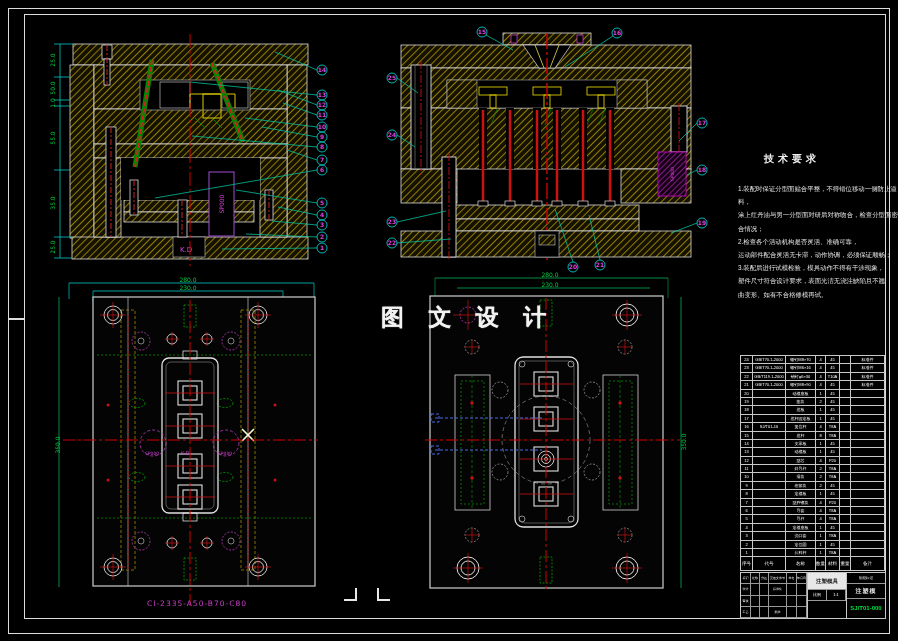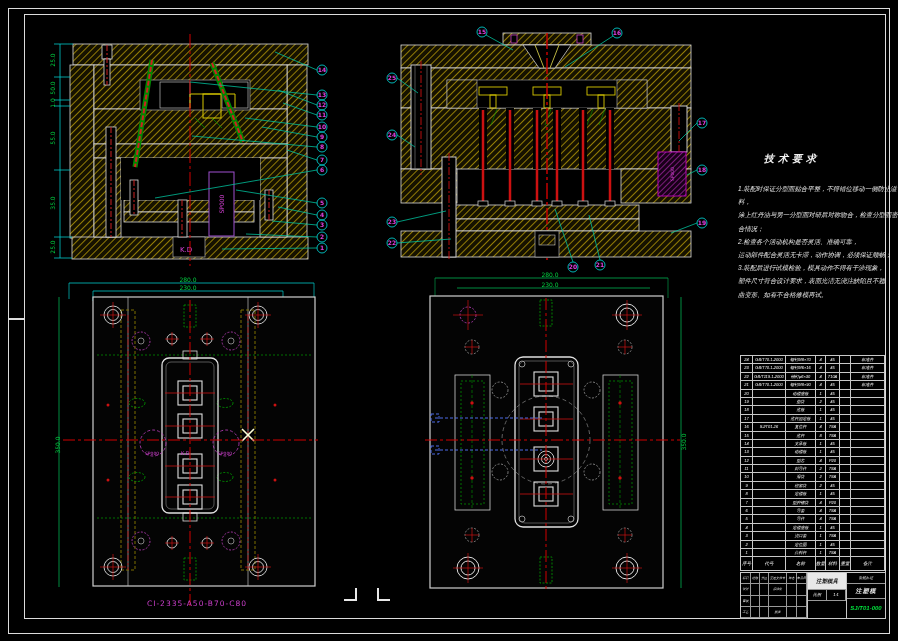--- a/index.html
+++ b/index.html
@@ -1,18 +1,18 @@
 <!DOCTYPE html>
 <html><head>
 <meta charset="utf-8">
 <style>
   html,body{margin:0;padding:0;background:#000;}
   #stage{position:relative;width:898px;height:641px;background:#000;overflow:hidden;
          font-family:"Liberation Sans", sans-serif;}
-  .abs{position:absolute;font-style:italic;}
+  .abs{position:absolute;}
   .frame{border:1.5px solid #dcdcdc;}
   svg{position:absolute;overflow:visible;font-family:"DejaVu Sans", sans-serif;}
   svg text{user-select:none;}
   .bnum{fill:#e040e0;font-size:6px;text-anchor:middle;font-weight:bold;}
   .gdim{fill:#00d040;font-size:6px;text-anchor:middle;}
   .mtext{fill:#d742d7;}
   .watermark{color:#f2f2f2;font-size:23px;font-weight:bold;letter-spacing:9px;
              text-shadow:0 0 1px #fff;white-space:nowrap;}
   .tech-title{color:#f0f0f0;font-size:10px;font-weight:bold;letter-spacing:4px;}
   .tech-lines{color:#e6e6e6;font-size:6.4px;line-height:13.2px;width:160px;}
@@ -567,20 +567,21 @@
 
     <g fill="none" stroke="#00a000" stroke-width="0.8" stroke-dasharray="2,1.5">
       <rect x="115" y="28" width="12" height="26"></rect>
         <rect x="115" y="285" width="12" height="26"></rect>
     </g>
 
     <line x1="121" y1="26" x2="121" y2="318" stroke="#d00000" stroke-width="1" stroke-dasharray="12,3,3,3"></line>
     <line x1="0" y1="168" x2="255" y2="168" stroke="#d00000" stroke-width="1" stroke-dasharray="12,3,3,3"></line>
   </svg>
 
+  <div class="abs watermark" style="left:381px;top:302px;">图 文 设 计</div>
 
   <div class="abs tech-title" style="left:764px;top:152px;">技术要求</div>
   <div class="abs tech-lines" style="left:738px;top:182px;">
 
   <div>1.装配时保证分型面贴合平整，不得错位移动一侧防止溢料，</div>
       <div>涂上红丹油与另一分型面对研后对称吻合，检查分型面密合情况；</div>
       <div>2.检查各个活动机构是否灵活、准确可靠，</div>
       <div>运动部件配合灵活无卡滞，动作协调，必须保证顺畅；</div>
       <div>3.装配后进行试模检验，模具动作不得有干涉现象，</div>
       <div>塑件尺寸符合设计要求，表面光洁无浇注缺陷且不翘</div>

